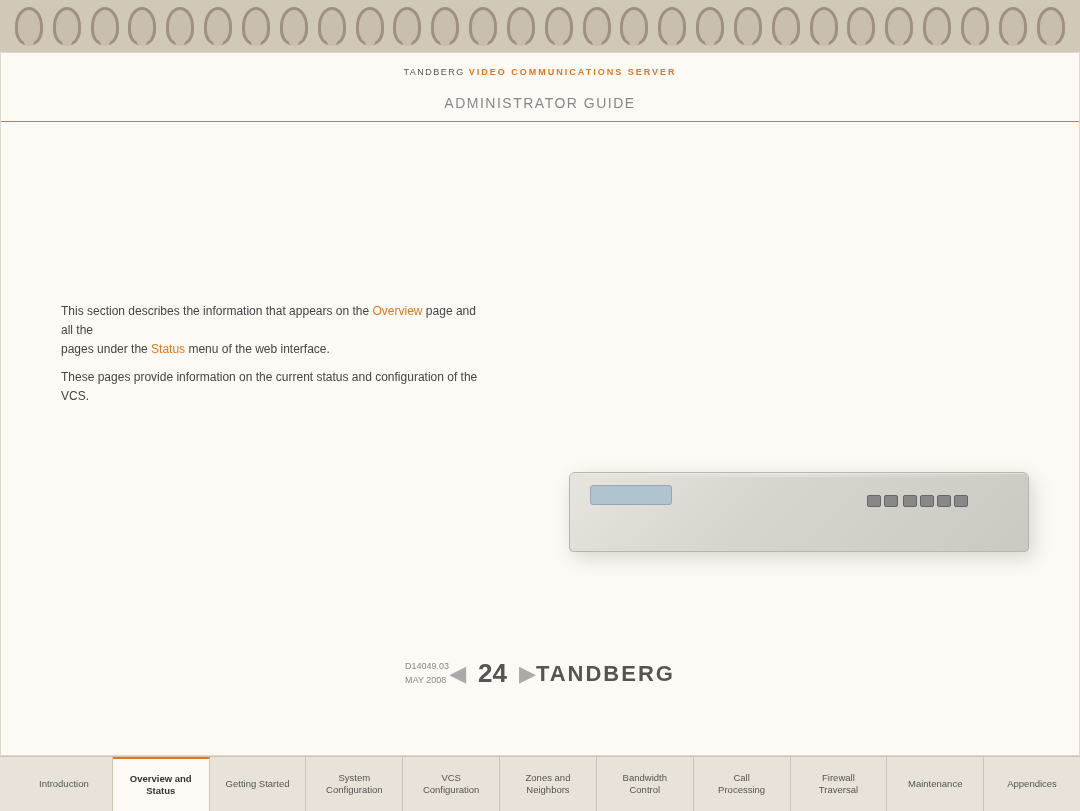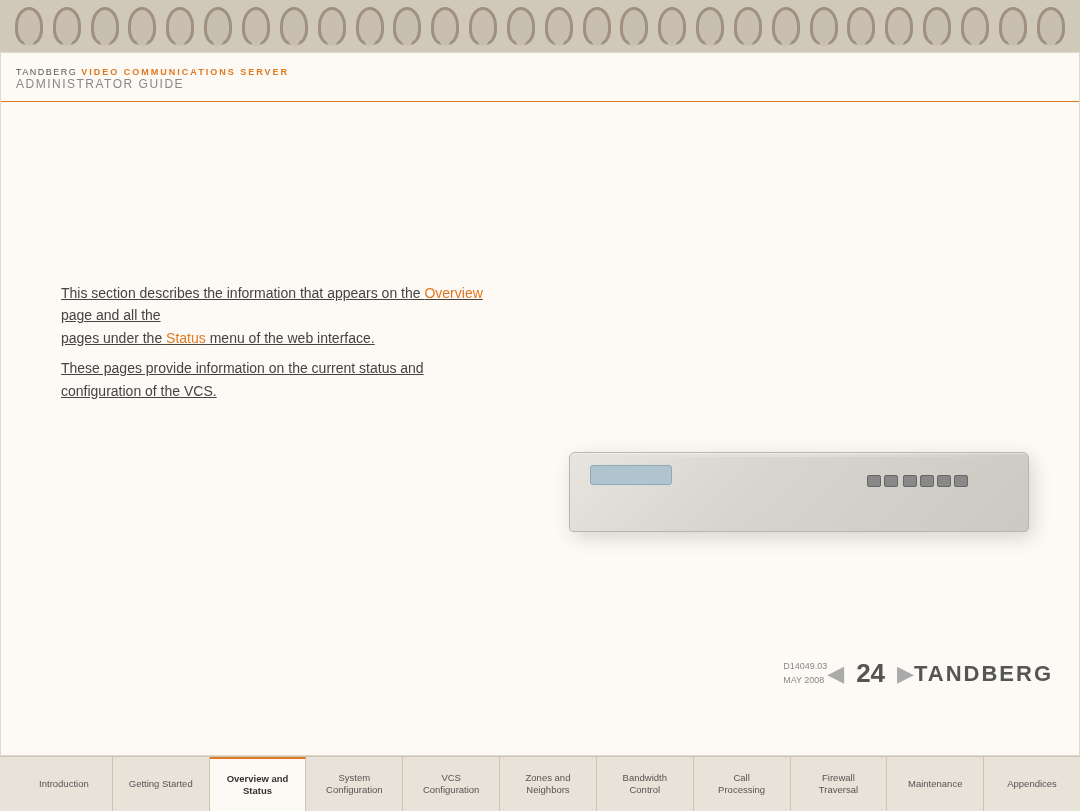--- a/index.html
+++ b/index.html
@@ -55,64 +55,63 @@
       right: 0;
       bottom: 55px;
       background: #fdfaf5;
       border: 1px solid #e0d8cc;
     }
 
     
     .page-header {
       padding: 14px 15px 10px;
       border-bottom: 1.5px solid #e07820;
-      text-align: left;
+      text-align: center;
     }
 
     .header-title {
       font-size: 9px;
       letter-spacing: 1.5px;
       color: #555;
       text-transform: uppercase;
     }
 
     .header-title span.orange {
       color: #e07820;
       font-weight: bold;
       letter-spacing: 2px;
     }
 
     .header-subtitle {
-      font-size: 12px;
+      font-size: 14px;
       letter-spacing: 1.5px;
       color: #888;
       text-transform: uppercase;
-      margin-top: 0;
+      margin-top: 18px;
     }
 
     
     .content-area {
       padding: 180px 60px 40px;
       position: relative;
     }
 
     .section-title {
       font-size: 26px;
       color: #e07820;
       font-weight: normal;
       margin-bottom: 20px;
       font-family: Georgia, 'Times New Roman', serif;
     }
 
     .section-body {
-      font-size: 14px;
+      font-size: 12px;
       color: #444;
       line-height: 1.6;
       max-width: 430px;
-      text-decoration: underline;
     }
 
     .section-body p {
       margin-bottom: 8px;
     }
 
     .link-orange {
       color: #e07820;
       text-decoration: none;
     }
@@ -224,22 +223,22 @@
     }
 
     
     .page-footer {
       position: absolute;
       bottom: 60px;
       left: 0;
       right: 0;
       display: flex;
       align-items: center;
-      justify-content: flex-end;
-      padding: 6px 26px;
+      justify-content: center;
+      padding: 6px 16px;
     }
 
     .footer-doc-info {
       font-size: 9px;
       color: #888;
       line-height: 1.5;
     }
 
     .footer-pagination {
       display: flex;
@@ -350,22 +349,22 @@
       <span class="footer-page-num">24</span>
       <span class="footer-arrow">▶</span>
     </div>
     <div class="footer-brand">TANDBERG</div>
   </div>
 
 </div>
 
 <div class="bottom-nav" id="bottom-nav-container">
     <div class="nav-tab">Introduction</div>
+    <div class="nav-tab active">Overview and<br>Status</div>
     <div class="nav-tab">Getting Started</div>
-    <div class="nav-tab active">Overview and<br>Status</div>
     <div class="nav-tab">System<br>Configuration</div>
     <div class="nav-tab">VCS<br>Configuration</div>
     <div class="nav-tab">Zones and<br>Neighbors</div>
     <div class="nav-tab">Bandwidth<br>Control</div>
     <div class="nav-tab">Call<br>Processing</div>
     <div class="nav-tab">Firewall<br>Traversal</div>
     <div class="nav-tab">Maintenance</div>
     <div class="nav-tab">Appendices</div>
   </div>
 

